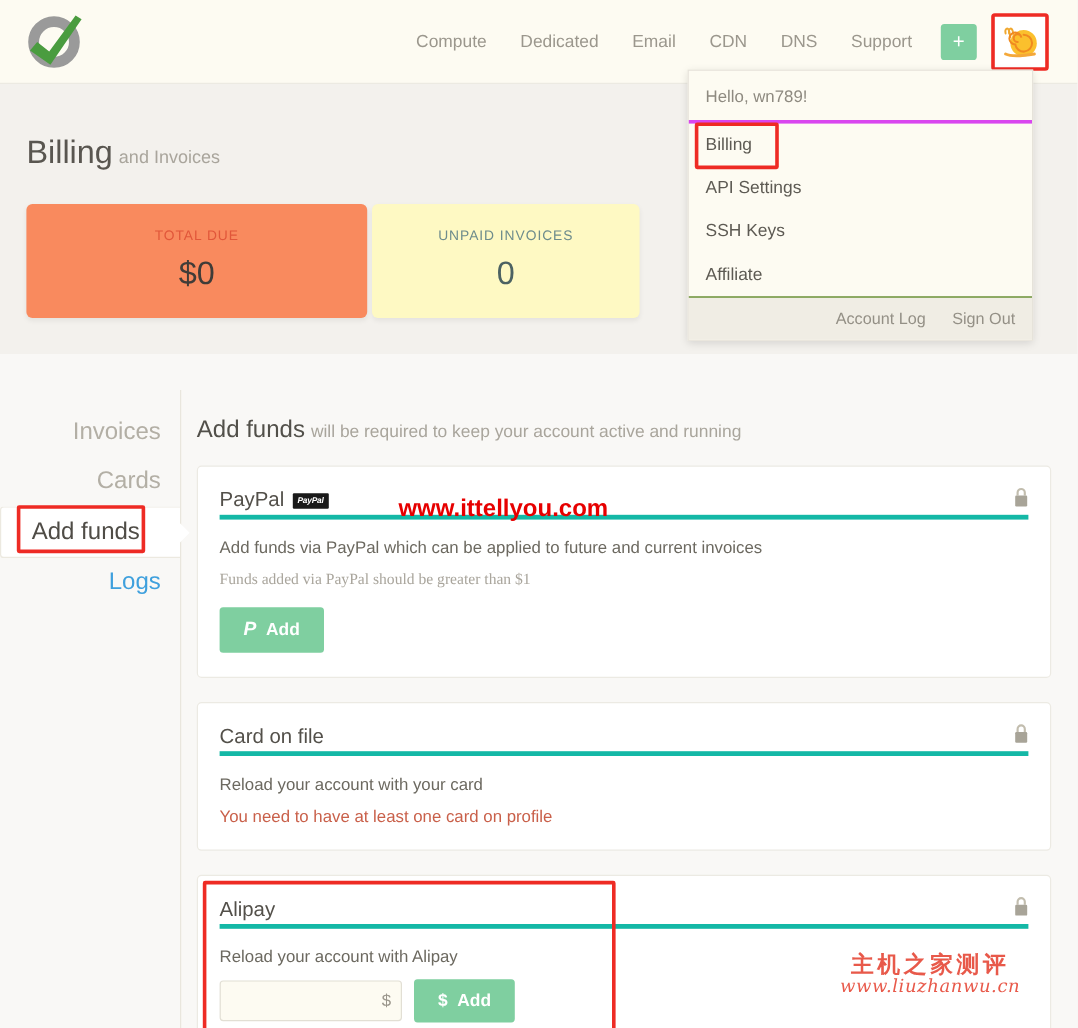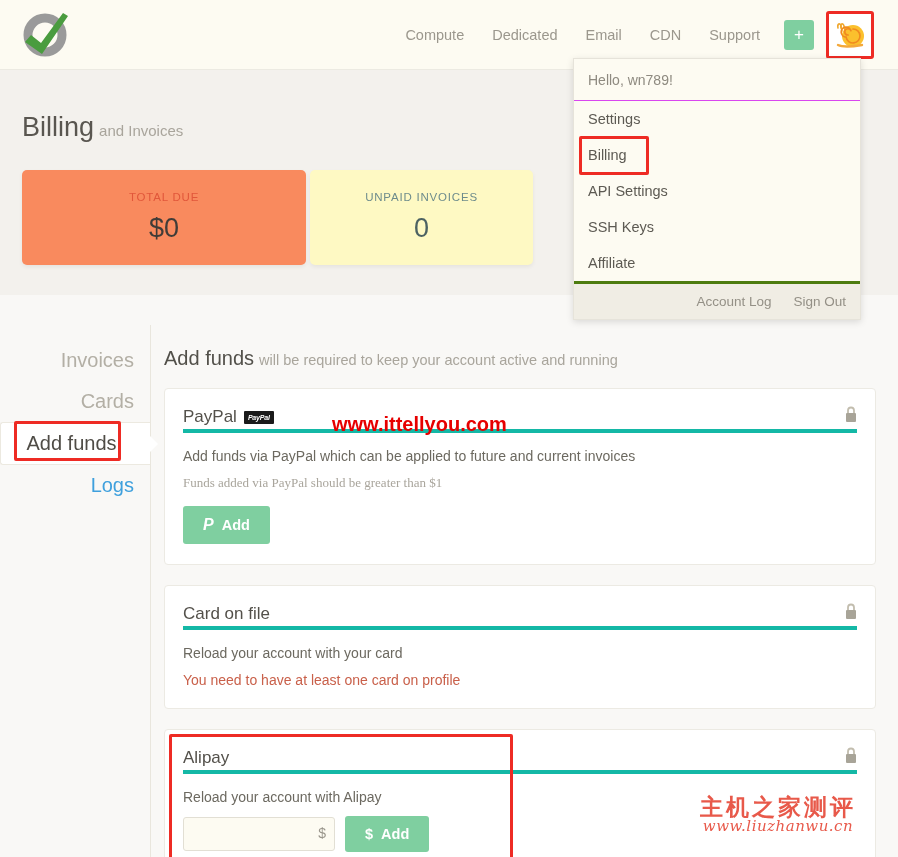--- a/index.html
+++ b/index.html
@@ -51,34 +51,34 @@
   
   .dropdown {
     position: absolute; left: 573px; top: 58px; width: 288px;
     background: #fdfbf2;
     border: 1px solid #e6e3da;
     box-shadow: 0 2px 7px rgba(0,0,0,0.13);
     z-index: 20;
   }
   .dd-greeting {
     padding: 13px 14px 12px 14px; font-size: 14px; color: #8e8a80;
-    border-bottom: 1px solid #d946ef;
+    border-bottom: 3px solid #d946ef;
   }
   .dd-item {
     padding: 10px 14px; font-size: 14.5px; color: #5d5a53; cursor: pointer;
     position: relative;
   }
   .dd-item.highlight { z-index: 2; }
   .dd-item.highlight::after {
     content: ""; position: absolute; left: 5px; top: -1px;
     width: 64px; height: 33px;
     border: 3px solid #ee2b24; border-radius: 2px; pointer-events: none;
   }
   .dd-footer {
-    background: #f0ede4; border-top: 3px solid #4d7c0f;
+    background: #f0ede4; border-top: 1px solid #4d7c0f;
     padding: 10px 14px; display: flex; justify-content: flex-end; gap: 22px;
   }
   .dd-footer span { font-size: 13.5px; color: #949086; cursor: pointer; }
 
   
   .hero {
     position: absolute; left: 0; top: 70px; width: 898px; height: 225px;
     background: #f3f1ed;
   }
   .hero-title {
@@ -199,21 +199,21 @@
     position: absolute; left: 332px; top: 413px;
     font-size: 20px; font-weight: 700; color: #e60000;
     font-family: "Liberation Sans", sans-serif; z-index: 9;
     white-space: nowrap;
   }
   .wm-cn {
     position: absolute; left: 700px; top: 795px; z-index: 9;
     text-align: center; line-height: 1.05;
   }
   .wm-cn .cn-top {
-    font-size: 23px; color: #e8594a; font-weight: 700;
+    font-size: 19px; color: #e8594a; font-weight: 700;
     letter-spacing: 3px; font-family: "DejaVu Sans", sans-serif;
   }
   .wm-cn .cn-bot {
     font-size: 15px; color: #e8594a; font-style: italic;
     font-family: "DejaVu Serif", serif; letter-spacing: 0.5px;
   }
 </style>
 </head>
 <body>
 
@@ -223,43 +223,41 @@
       <circle cx="26" cy="26" r="17" fill="none" stroke="#9a9a9a" stroke-width="9"></circle>
       <path d="M44 4 L22 34 L12 26 L6 33 L23 45 L49 7 Z" fill="#4a9c3f"></path>
     </svg>
   </div>
 
   <div class="nav-links">
     <a class="nav-link">Compute</a>
     <a class="nav-link">Dedicated</a>
     <a class="nav-link">Email</a>
     <a class="nav-link">CDN</a>
+    <a class="nav-link">DNS</a>
     <a class="nav-link">Support</a>
 
     <button class="plus-btn">
       <span class="glyph">+</span>
     </button>
 
     <div class="avatar-box">
       <svg class="snail-svg" viewBox="0 0 32 32">
         <path d="M7 9 C6 5 9 3 10 7 L11 12" stroke="#f0a830" stroke-width="1.6" fill="none" stroke-linecap="round"></path>
         <path d="M4 9 C3 5 6 3 7 7 L8 12" stroke="#f0a830" stroke-width="1.6" fill="none" stroke-linecap="round"></path>
         <circle cx="19" cy="17" r="11" fill="#fbc02d"></circle>
         <path d="M19 17 m0 -7 a7 7 0 1 1 -6.9 8.1 a5 5 0 1 1 5 -5.8 a3.2 3.2 0 1 0 -3 3.7" fill="none" stroke="#f08a20" stroke-width="1.7" stroke-linecap="round"></path>
         <path d="M4 26 Q10 29 28 26" stroke="#f4a83a" stroke-width="2.4" fill="none" stroke-linecap="round"></path>
       </svg>
     </div>
   </div>
 </div>
 
 <div class="dropdown">
   <div class="dd-greeting">Hello, wn789!</div>
-  <div class="dd-item">
-    <span>Settings</span>
-  </div>
   <div class="dd-item highlight">
     <span>Billing</span>
   </div>
   <div class="dd-item">
     <span>API Settings</span>
   </div>
   <div class="dd-item">
     <span>SSH Keys</span>
   </div>
   <div class="dd-item">

